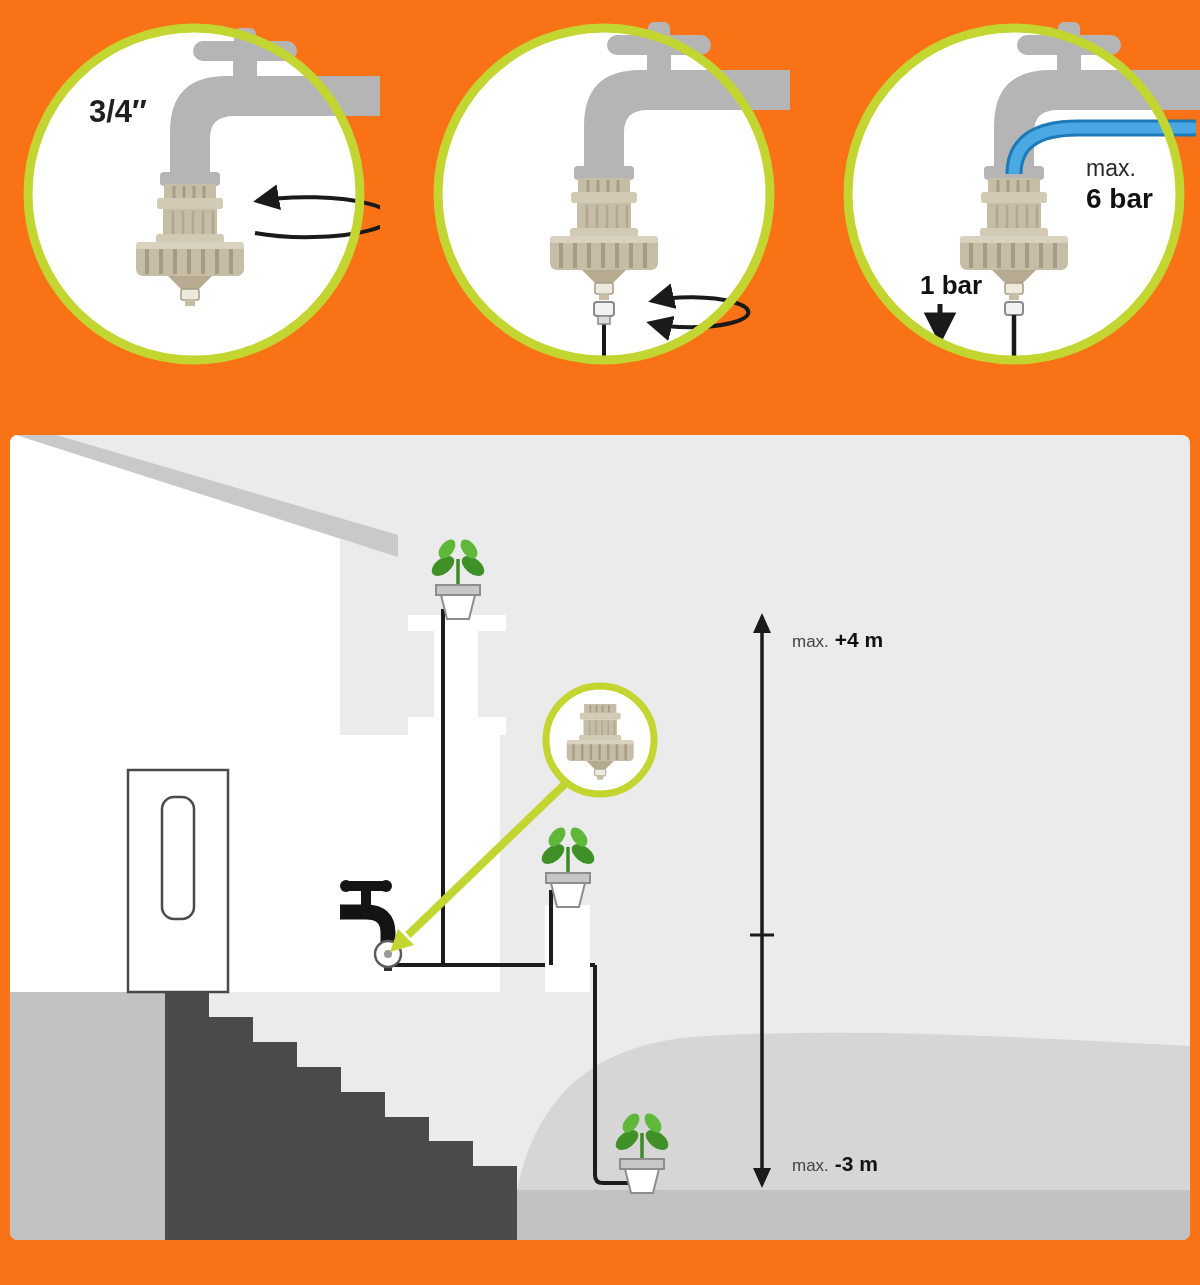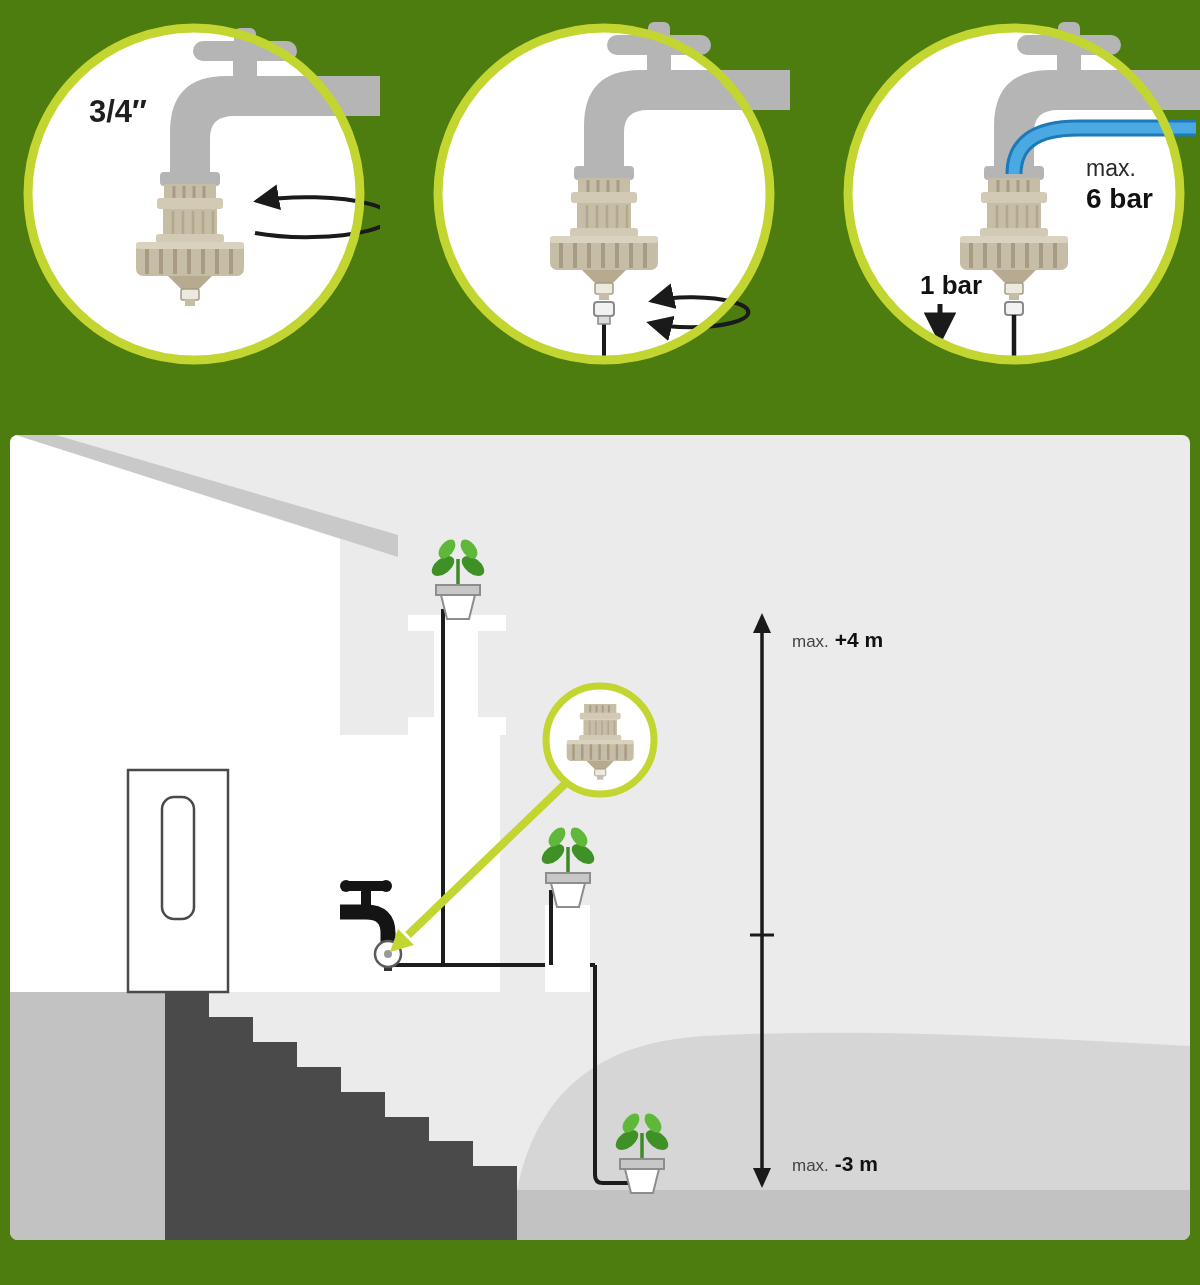--- a/index.html
+++ b/index.html
@@ -1,20 +1,20 @@
 <!DOCTYPE html>
 <html><head>
 <meta charset="utf-8">
 <style>
   html,body{margin:0;padding:0;background:#ffffff;}
   .poster{
     position:relative;
     width:1200px;
     height:1285px;
-    background:#4d7c0f;
+    background:#f97316;
     font-family:"Liberation Sans", sans-serif;
     overflow:hidden;
   }
   .step-svg{position:absolute;top:8px;}
   #step1{left:8px;}
   #step2{left:418px;}
   #step3{left:828px;}
   #scene{position:absolute;left:10px;top:435px;}
   svg text{font-family:"Liberation Sans", sans-serif;}
 </style>

